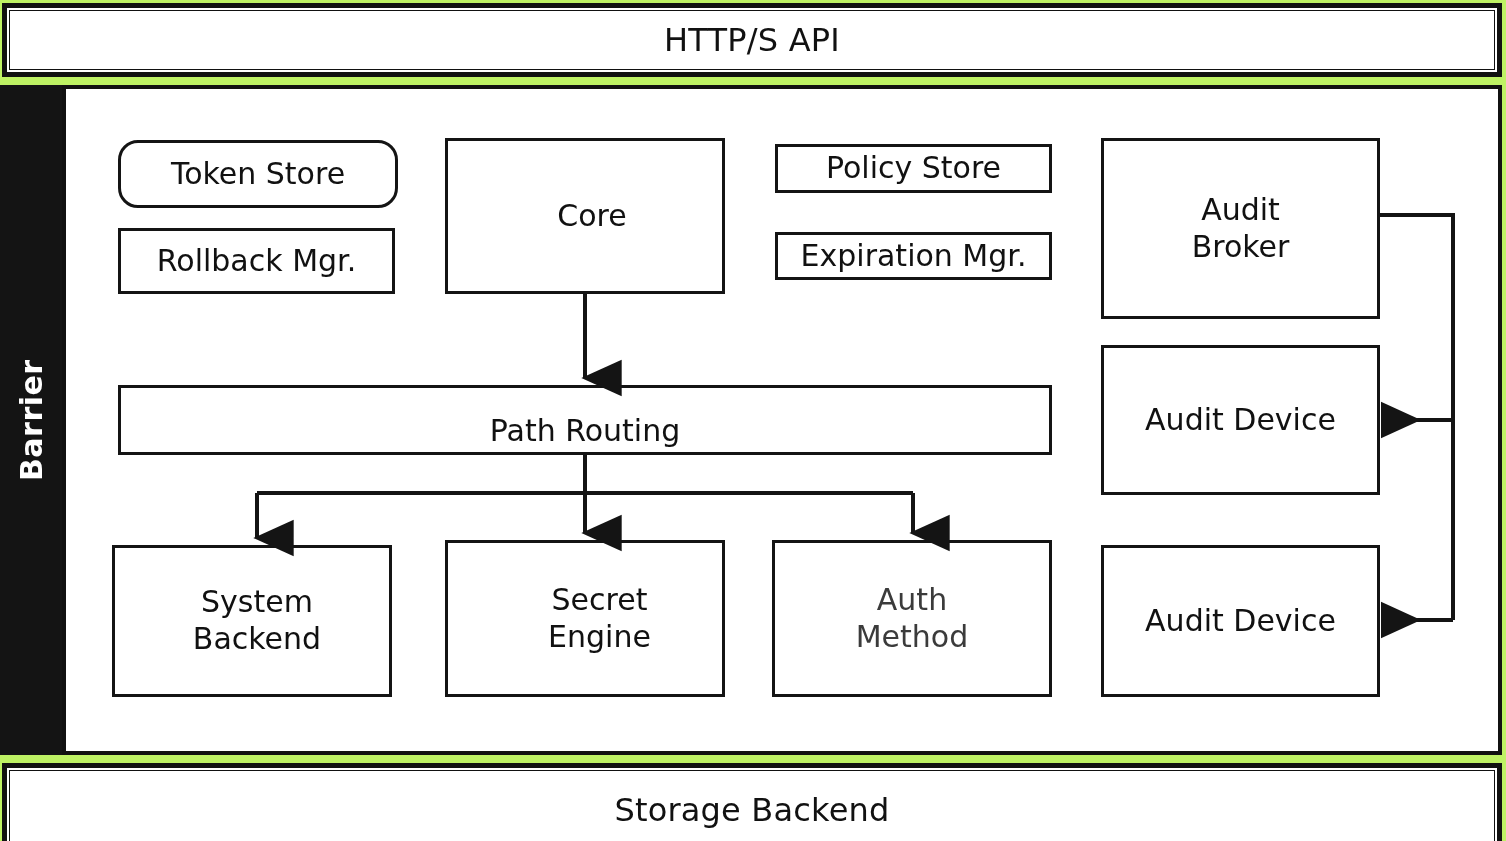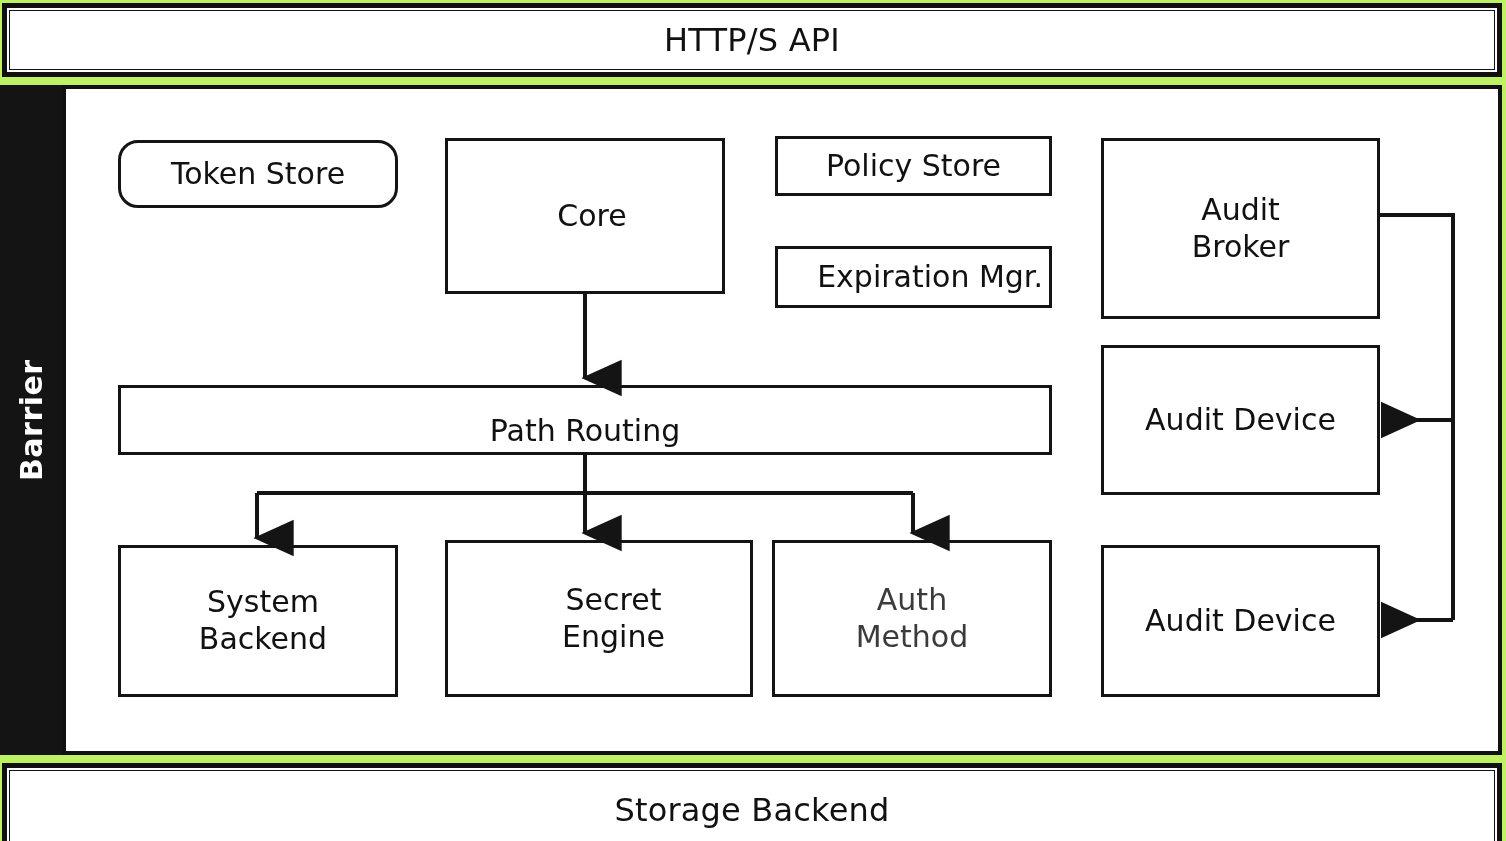--- a/index.html
+++ b/index.html
@@ -95,27 +95,27 @@
     line-height: 1.22;
     padding: 2px 6px;
   }
   .node.muted { color: #3b3b3b; }
   .node .lines { white-space: pre-line; }
 
   
   #node-token-store     { left: 118px; top: 140px; width: 280px; height: 68px; border-radius: 20px; }
   #node-rollback-mgr    { left: 118px; top: 228px; width: 277px; height: 66px; }
   #node-core            { left: 445px; top: 138px; width: 280px; height: 156px; padding-left: 20px; }
-  #node-policy-store    { left: 775px; top: 136px; width: 277px; height: 60px; justify-content: center; }
-  #node-expiration-mgr  { left: 775px; top: 246px; width: 277px; height: 62px; justify-content: flex-end; }
+  #node-policy-store    { left: 775px; top: 144px; width: 277px; height: 49px; justify-content: center; }
+  #node-expiration-mgr  { left: 775px; top: 232px; width: 277px; height: 48px; }
   #node-audit-broker    { left: 1101px; top: 138px; width: 279px; height: 181px; }
   #node-path-routing    { left: 118px; top: 385px; width: 934px; height: 70px; align-items: flex-end; }
   #node-audit-device-1  { left: 1101px; top: 345px; width: 279px; height: 150px; }
-  #node-system-backend  { left: 118px; top: 545px; width: 280px; height: 152px; padding-left: 16px; }
-  #node-secret-engine   { left: 445px; top: 540px; width: 308px; height: 157px; padding-left: 35px; }
+  #node-system-backend  { left: 112px; top: 545px; width: 280px; height: 152px; padding-left: 16px; }
+  #node-secret-engine   { left: 445px; top: 540px; width: 280px; height: 157px; padding-left: 35px; }
   #node-auth-method     { left: 772px; top: 540px; width: 280px; height: 157px; }
   #node-audit-device-2  { left: 1101px; top: 545px; width: 279px; height: 152px; }
 
   
   #connectors {
     position: absolute;
     left: 0;
     top: 0;
     width: 1506px;
     height: 841px;
@@ -135,20 +135,23 @@
   <div id="barrier-strip">
     <div id="barrier-label">Barrier</div>
   </div>
 
   <div id="inner-panel"></div>
 
   <div class="node" id="node-token-store">
     <span class="lines">Token Store</span>
   </div>
 
+  <div class="node" id="node-rollback-mgr">
+    <span class="lines">Rollback Mgr.</span>
+  </div>
 
   <div class="node" id="node-core">
     <span class="lines">Core</span>
   </div>
 
   <div class="node" id="node-policy-store">
     <span class="lines">Policy Store</span>
   </div>
 
   <div class="node" id="node-expiration-mgr">

